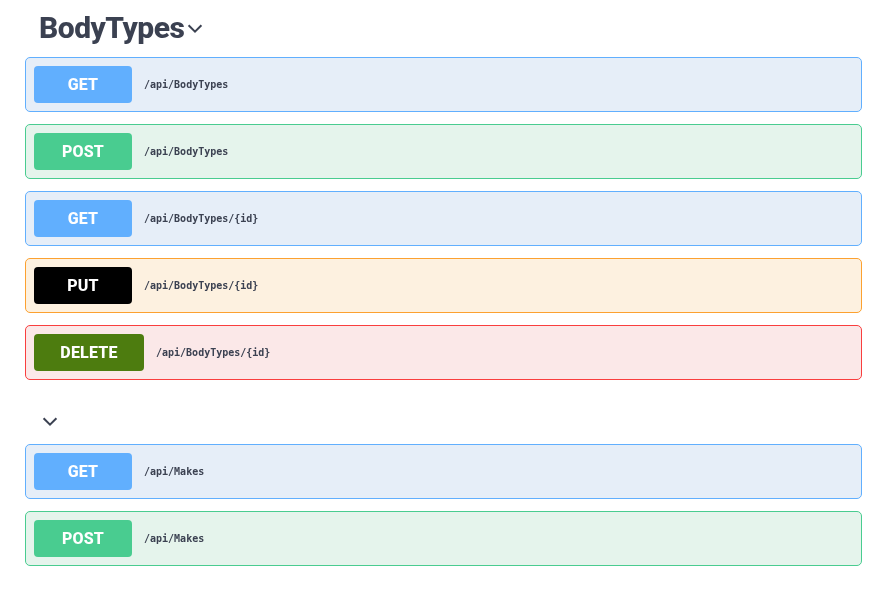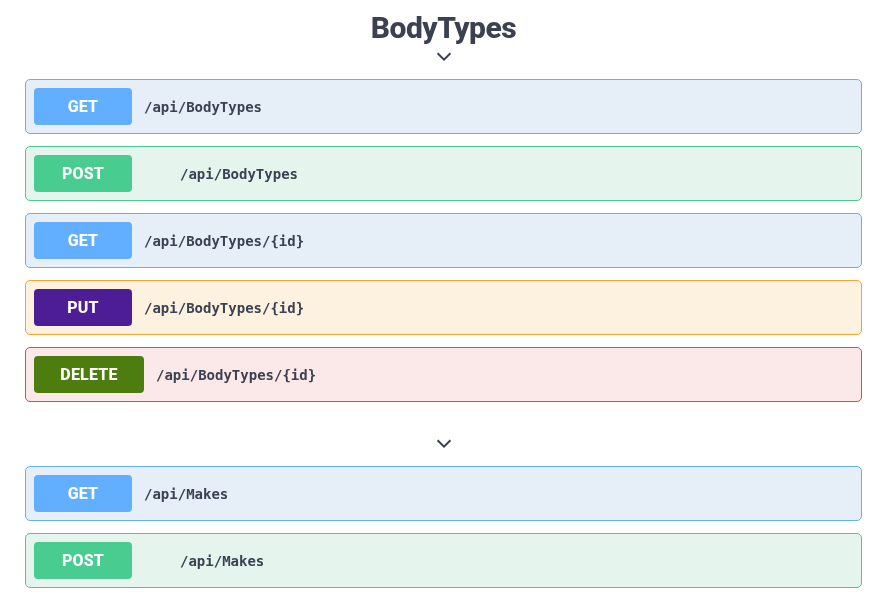--- a/index.html
+++ b/index.html
@@ -10,24 +10,22 @@
     width: 887px;
     height: 592px;
     overflow: hidden;
     padding: 0 25px;
   }
   .section { margin-top: 0; }
   .section + .section { margin-top: 20px; }
   .section-header {
     display: flex;
     align-items: center;
-    justify-content: space-between;
     padding: 10px 14px 12px 14px;
     cursor: pointer;
-    flex-direction: column;
   }
   .section-title {
     font-size: 30px;
     font-weight: 800;
     color: #3b4151;
     letter-spacing: -0.5px;
   }
   .chevron {
     width: 22px;
     height: 22px;
@@ -40,42 +38,42 @@
   .op {
     border: 1px solid;
     border-radius: 5px;
     margin-bottom: 12px;
     display: flex;
     align-items: center;
     padding: 8px;
     cursor: pointer;
   }
   .op.get    { background: #e6eef8; border-color: #61affe; }
-  .op.post   { background: #e5f4ec; border-color: #49cc90; gap: 36px; }
+  .op.post   { background: #e5f4ec; border-color: #49cc90; }
   .op.put    { background: #fdf1e0; border-color: #fca130; }
   .op.delete { background: #fbe8e8; border-color: #f93e3e; }
   .method {
     color: #fff;
     font-weight: 800;
     font-size: 16px;
     text-align: center;
     border-radius: 4px;
     padding: 9px 0;
     min-width: 98px;
     margin-right: 12px;
     letter-spacing: 0.2px;
   }
   .op.delete .method { min-width: 110px; }
   .op.get    .method { background: #61affe; }
   .op.post   .method { background: #49cc90; }
-  .op.put    .method { background: #4c1d95; }
+  .op.put    .method { background: #000000; }
   .op.delete .method { background: #4d7c0f; }
   .path {
     font-family: ui-monospace, SFMono-Regular, Menlo, Consolas, monospace;
-    font-size: 14px;
+    font-size: 10px;
     font-weight: 700;
     color: #3b4151;
   }
 </style>
 </head>
 <body>
 
 <div class="section">
   <div class="section-header">
     <h2 class="section-title">BodyTypes</h2>

